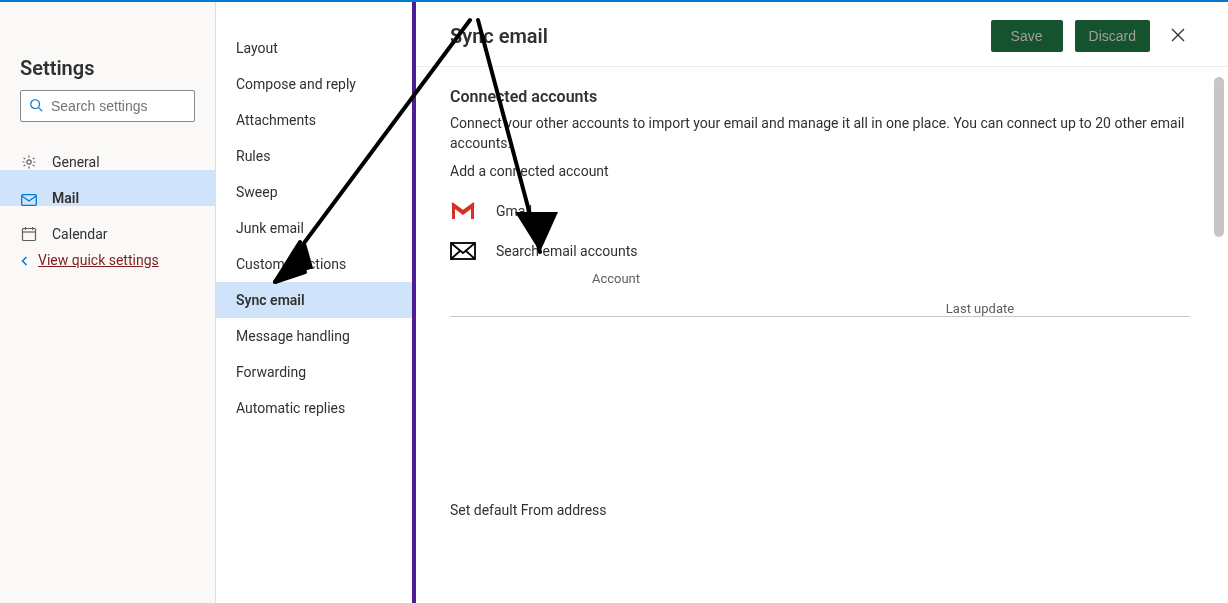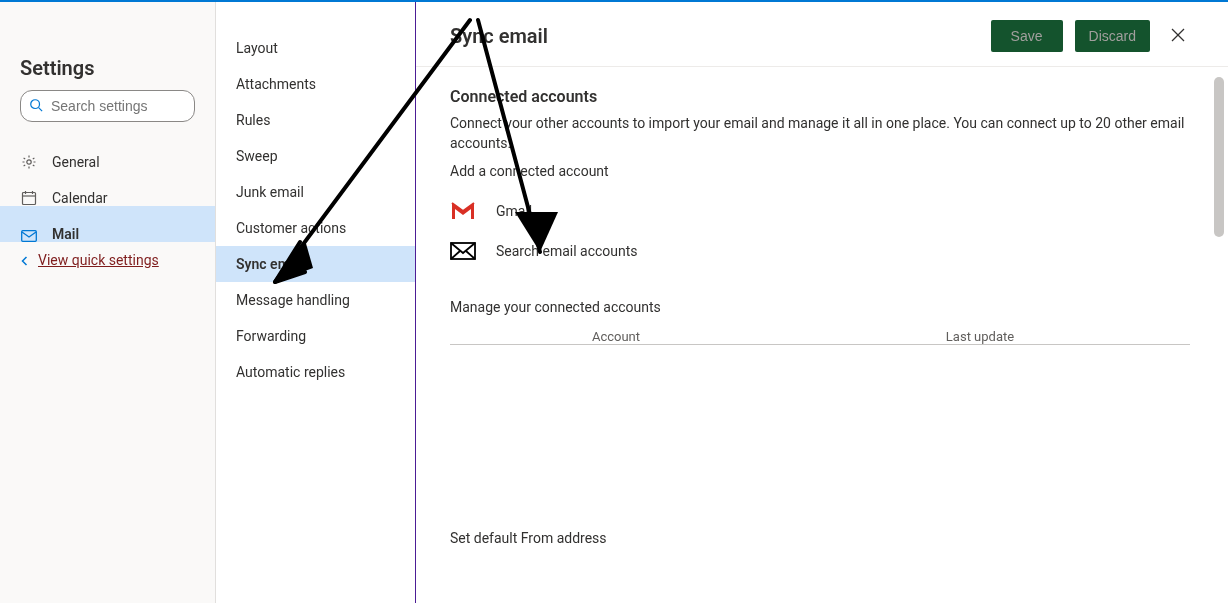--- a/index.html
+++ b/index.html
@@ -32,21 +32,21 @@
     padding: 0 20px 10px 20px;
     margin-top: 36px;
   }
   .search-wrap {
     padding: 0 20px 12px 20px;
   }
   .search-box {
     display: flex;
     align-items: center;
     border: 1px solid #8a8886;
-    border-radius: 12px;
+    border-radius: 2px;
     background: #fff;
     height: 32px;
     padding: 0 8px;
     gap: 6px;
   }
   .search-box input {
     border: none;
     outline: none;
     flex: 1;
     font-size: 14px;
@@ -75,21 +75,21 @@
     padding: 10px 20px;
     color: #7f1d1d;
     cursor: pointer;
     text-decoration: underline;
   }
   .quick-link svg { transform: translateY(1px); }
 
   
   .col-subnav {
     width: 200px;
-    border-right: 1px solid #4c1d95;
+    border-right: 4px solid #4c1d95;
     padding-top: 28px;
     flex-shrink: 0;
     background: #fff;
   }
   .sub-item {
     display: flex;
     align-items: center;
     height: 36px;
     padding: 0 20px;
     cursor: pointer;
@@ -200,21 +200,21 @@
   }
   .acct-table {
     max-width: 740px;
     border-bottom: 1px solid #c8c6c4;
     display: flex;
     font-size: 13px;
     color: #605e5c;
     text-align: center;
   }
   .acct-col-account { width: 320px; padding-left: 12px;}
-  .acct-col-update { flex: 1; }
+  .acct-col-update { flex: 1; margin-top: 30px; }
   .spacer-big { height: 170px; }
   .default-from {
     margin-top: 15px;
   }
 
   
   .annotation-layer {
     position: absolute;
     top: 0; left: 0;
     width: 1228px;
@@ -243,55 +243,58 @@
     </div>
     <ul class="nav-list">
       <li class="nav-item">
         <span class="icon">
           <svg width="16" height="16" viewBox="0 0 16 16" fill="none" stroke="#605e5c" stroke-width="1.2">
             <circle cx="8" cy="8" r="2.2"></circle>
             <path d="M8 1.5v2M8 12.5v2M2.6 4l1.6 1M11.8 11l1.6 1M1.5 8h2M12.5 8h2M2.6 12l1.6-1M11.8 5l1.6-1"></path>
           </svg>
         </span>
         <span>General</span>
+      </li>
+      <li class="nav-item selected">
+        <span class="icon">
+          <svg width="16" height="12" viewBox="0 0 16 12" fill="none" stroke="#0078d4" stroke-width="1.3">
+            <rect x="0.7" y="0.7" width="14.6" height="10.6" rx="1"></rect>
+            <path d="M1 2l7 5 7-5"></path>
+          </svg>
+        </span>
+        <span>Mail</span>
       </li>
       <li class="nav-item">
         <span class="icon">
           <svg width="16" height="16" viewBox="0 0 16 16" fill="none" stroke="#605e5c" stroke-width="1.2">
             <rect x="1.5" y="2.5" width="13" height="12" rx="1"></rect>
             <line x1="1.5" y1="6" x2="14.5" y2="6"></line>
             <line x1="4.5" y1="1" x2="4.5" y2="4"></line>
             <line x1="11.5" y1="1" x2="11.5" y2="4"></line>
           </svg>
         </span>
         <span>Calendar</span>
       </li>
-      <li class="nav-item selected">
-        <span class="icon">
-          <svg width="16" height="12" viewBox="0 0 16 12" fill="none" stroke="#0078d4" stroke-width="1.3">
-            <rect x="0.7" y="0.7" width="14.6" height="10.6" rx="1"></rect>
-            <path d="M1 2l7 5 7-5"></path>
-          </svg>
-        </span>
-        <span>Mail</span>
-      </li>
     </ul>
     <div class="quick-link">
       <span>
         <svg width="10" height="10" viewBox="0 0 10 10" fill="none" stroke="#0078d4" stroke-width="1.5">
           <path d="M6.5 1L2.5 5l4 4"></path>
         </svg>
       </span>
       <span>View quick settings</span>
     </div>
   </div>
 
   <div class="col-subnav">
     <div class="sub-item">
         <span>Layout</span>
+      </div>
+    <div class="sub-item">
+        <span>Compose and reply</span>
       </div>
     <div class="sub-item">
         <span>Attachments</span>
       </div>
     <div class="sub-item">
         <span>Rules</span>
       </div>
     <div class="sub-item">
         <span>Sweep</span>
       </div>
@@ -355,21 +358,20 @@
           <span class="icon-box">
             <svg width="26" height="18" viewBox="0 0 26 18" fill="none" stroke="#000" stroke-width="1.8">
               <rect x="1" y="1" width="24" height="16"></rect>
               <path d="M1 1l12 10L25 1"></path>
               <path d="M1 17l9-8M25 17l-9-8"></path>
             </svg>
           </span>
           <span>Search email accounts</span>
         </div>
 
-        <div class="manage-h">Manage your connected accounts</div>
 
         <div class="acct-table">
           <div class="acct-col-account">Account</div>
           <div class="acct-col-update">Last update</div>
         </div>
 
         <div class="spacer-big"></div>
 
         <div class="default-from">Set default From address</div>
 

